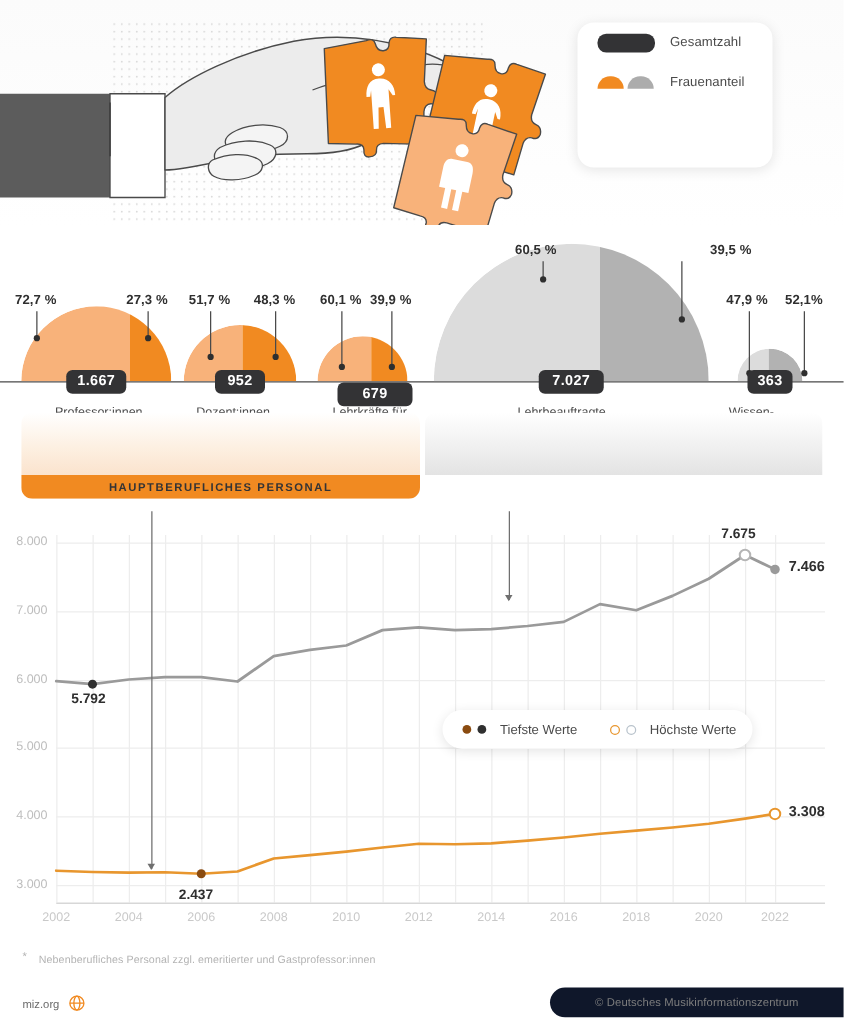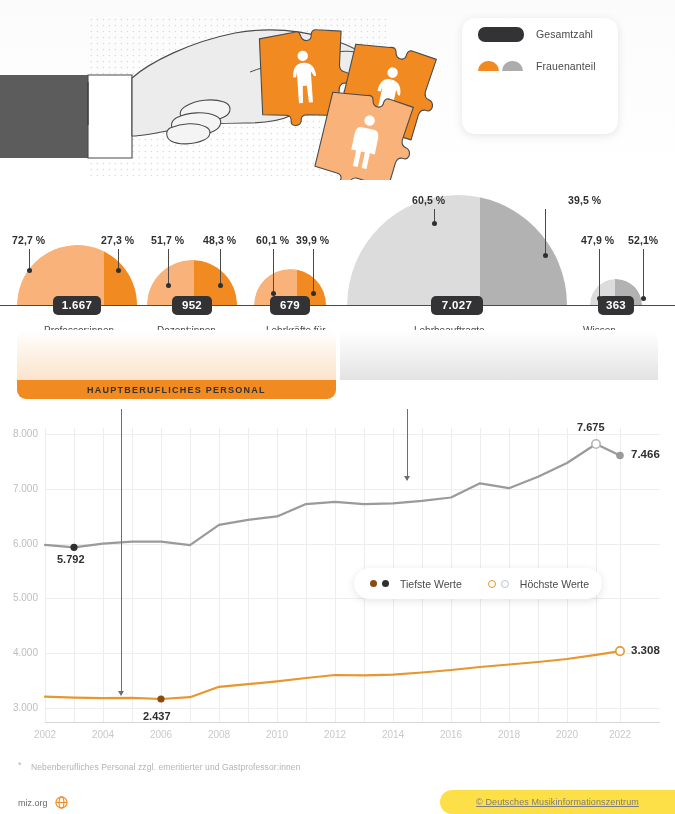--- a/index.html
+++ b/index.html
@@ -64,23 +64,23 @@
   }
   .mm-dots{display:flex;align-items:center;gap:5px;}
   .mm-txt{font-size:10.5px;color:#4a4a4a;margin-left:11px;}
 
   
   #foot-note{position:absolute;left:18px;top:762px;font-size:8.5px;color:#b3b3b3;letter-spacing:.1px;}
   #foot-star{position:absolute;left:18px;top:760px;font-size:9px;color:#b3b3b3;}
   #miz{position:absolute;left:18px;top:796px;font-size:9px;color:#6a6a6a;}
   #copy-pill{
     position:absolute;left:440px;top:790px;width:235px;height:24px;
-    background:#fde047;border-radius:12px 0 0 12px;
+    background:#0f172a;border-radius:12px 0 0 12px;
     display:flex;align-items:center;justify-content:center;
-    font-size:9px;color:#7d7d7d;letter-spacing:.1px;text-decoration:underline;
+    font-size:9px;color:#7d7d7d;letter-spacing:.1px;
   }
   .connector{position:absolute;width:1px;background:#6f6f6f;}
   .connector:after{
     content:"";position:absolute;left:-3px;bottom:-1px;
     border-left:3.5px solid transparent;border-right:3.5px solid transparent;
     border-top:5px solid #6f6f6f;
   }
 </style>
 </head>
 <body>
@@ -195,21 +195,21 @@
   </div>
 
   <div class="semi" style="left:254px;width:72px;height:36px;top:83px;border-radius:36px 36px 0 0;">
     <div class="sL" style="left:0;width:43.3px;background:#F8B27A;border-radius:36px 0 0 0;"></div>
     <div class="sR" style="left:43.3px;width:28.7px;background:#F18A21;border-radius:0 36px 0 0;"></div>
   </div>
   <div class="pctlab" style="left:256px;top:48px;">60,1 %</div>
   <div class="leader" style="left:273px;top:63px;height:44px;"></div>
   <div class="pctlab" style="left:296px;top:48px;">39,9 %</div>
   <div class="leader" style="left:313px;top:63px;height:44px;"></div>
-  <div class="totbadge" style="left:270px;top:110px;width:40px;">679</div>
+  <div class="totbadge" style="left:270px;top:120px;width:60px;">679</div>
   <div class="catlab" style="left:266px;top:138px;width:90px;">
     <div>Lehrkräfte für</div>
     <div>besondere</div>
     <div>Aufgaben</div>
   </div>
 
   <div class="semi" style="left:347px;width:220px;height:110px;top:9px;border-radius:110px 110px 0 0;">
     <div class="sL" style="left:0;width:133.1px;background:#DCDCDC;border-radius:110px 0 0 0;"></div>
     <div class="sR" style="left:133.1px;width:86.9px;background:#B2B2B2;border-radius:0 110px 0 0;"></div>
   </div>

